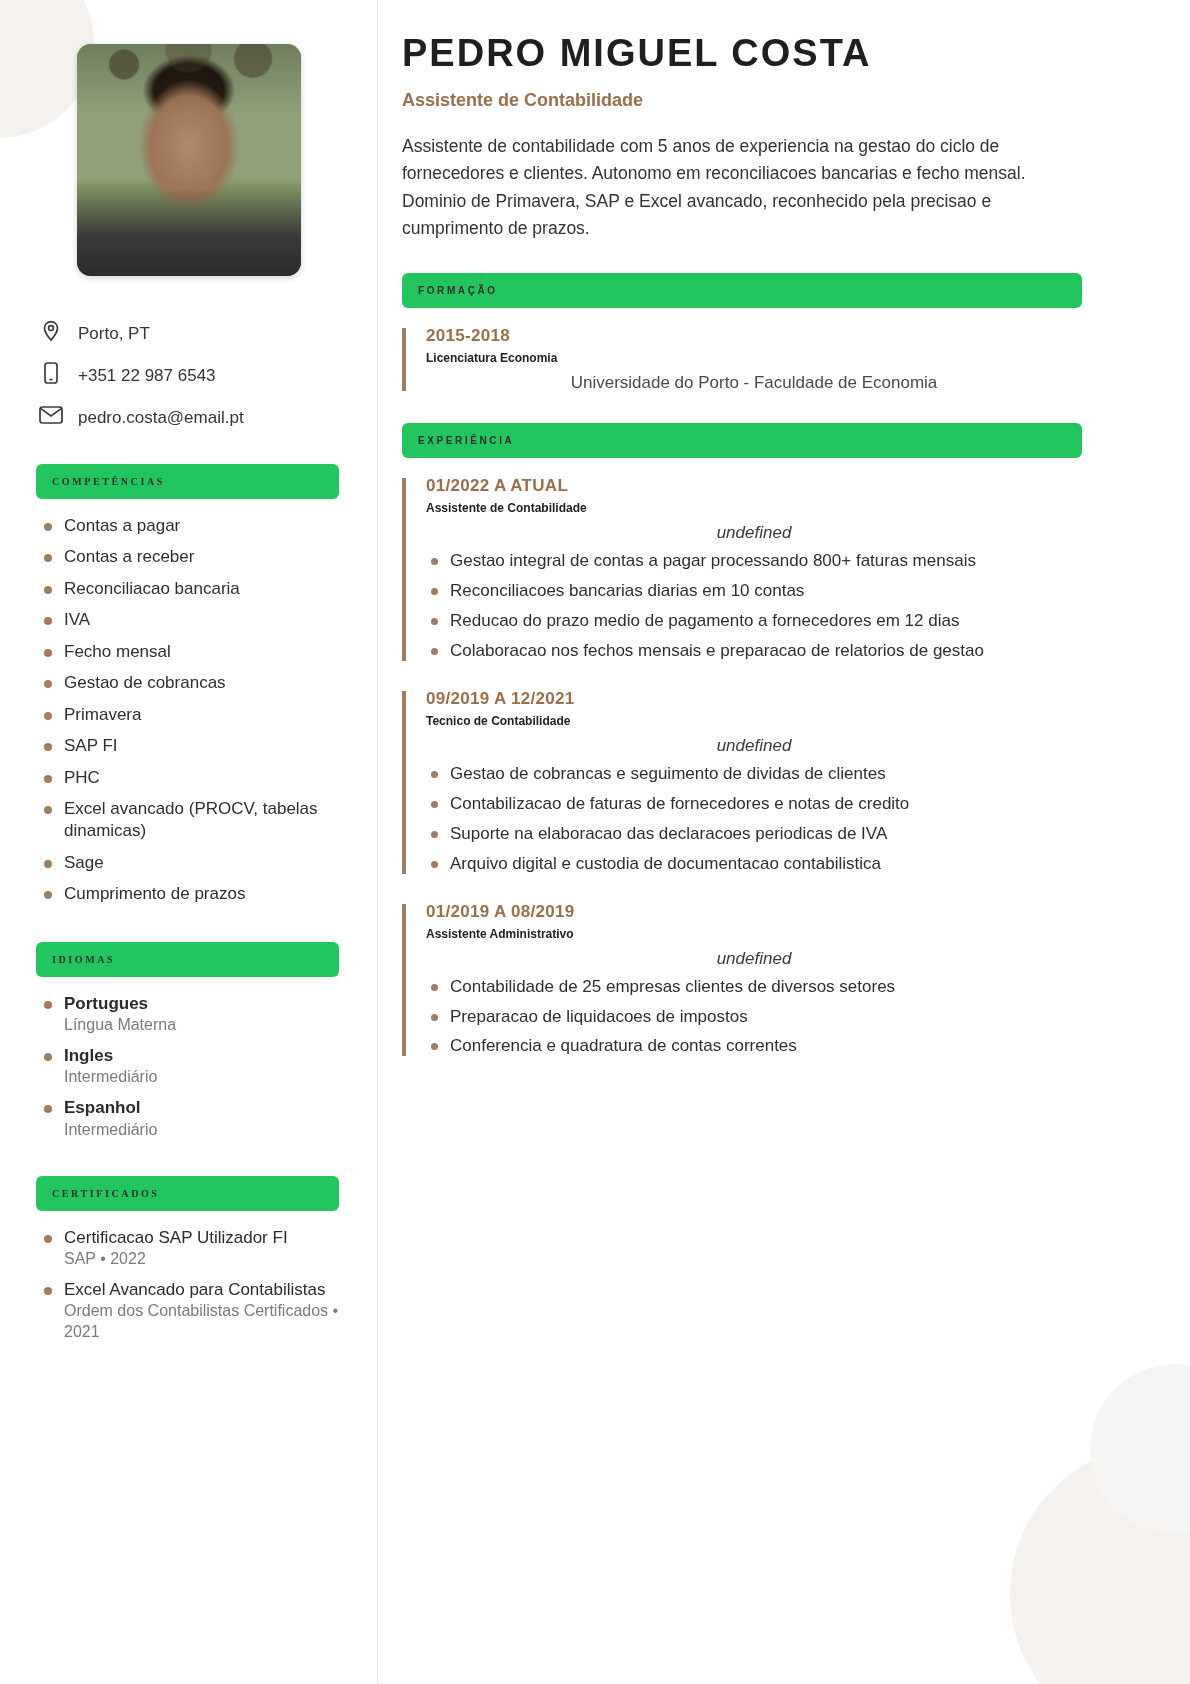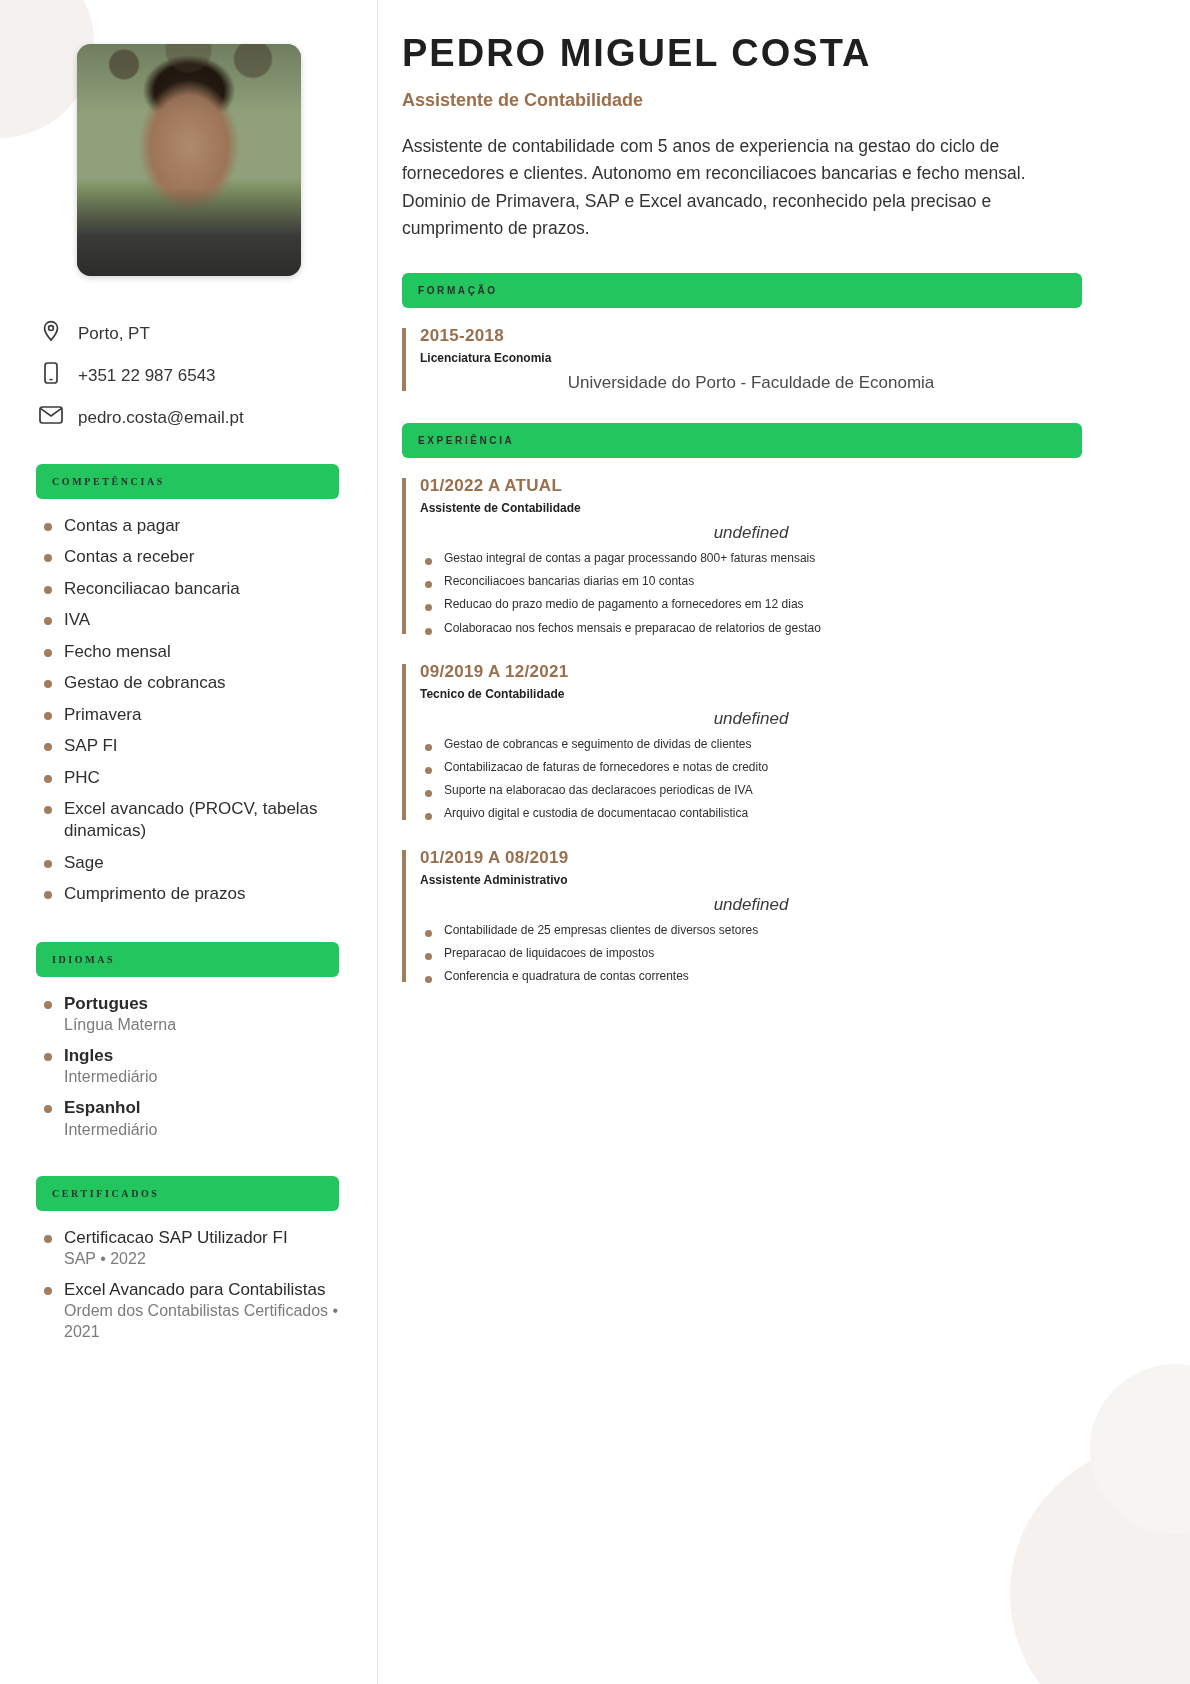--- a/index.html
+++ b/index.html
@@ -151,21 +151,21 @@
   .summary {
     margin-top: 22px;
     font-size: 17.5px;
     line-height: 1.58;
     color: #333;
   }
   .main .sec-head { margin: 30px 0 18px; }
 
   .entry {
     position: relative;
-    padding-left: 18px;
+    padding-left: 24px;
     margin-bottom: 26px;
   }
   .entry::before {
     content: "";
     position: absolute;
     left: 0; top: 2px; bottom: 2px;
     width: 4px;
     background: #a07d5e;
   }
   .entry-date {
@@ -185,21 +185,21 @@
     color: #4a4a4a;
     margin-top: 8px;
     text-align: center;
   }
   .entry-org { font-style: italic; color: #3a3a3a; }
   ul.task-list { list-style: none; margin-top: 6px; }
   ul.task-list li {
     position: relative;
     padding-left: 24px;
     margin-top: 7px;
-    font-size: 12px;
+    font-size: 17px;
     line-height: 1.35;
     color: #2f2f2f;
   }
   ul.task-list li::before {
     content: "";
     position: absolute;
     left: 5px; top: 8px;
     width: 7px; height: 7px;
     border-radius: 50%;
     background: #a07d5e;

